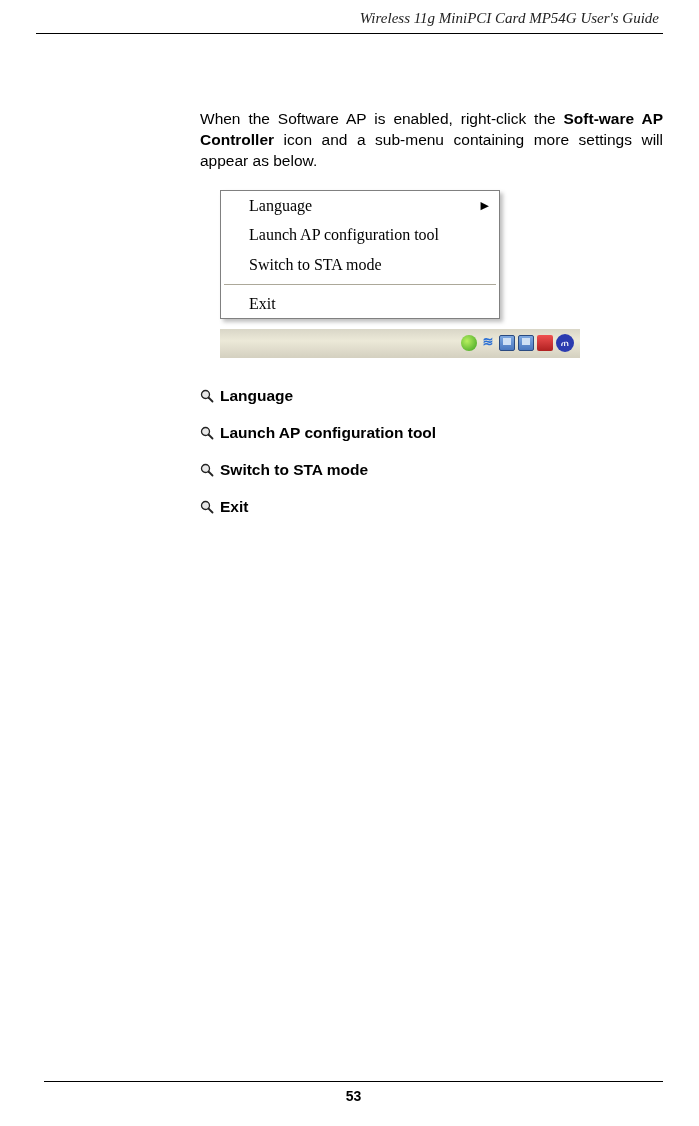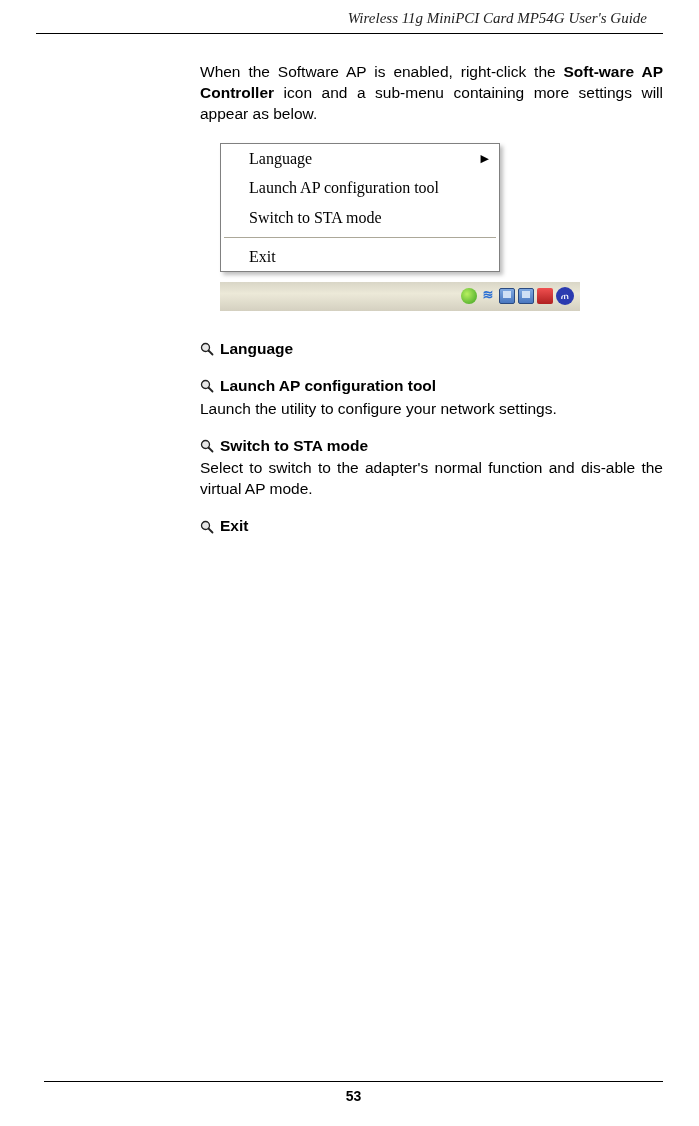--- a/index.html
+++ b/index.html
@@ -8,21 +8,21 @@
     padding: 0;
     width: 699px;
     height: 1126px;
     font-family: Arial, Helvetica, sans-serif;
     background: #fff;
     color: #000;
     position: relative;
   }
   .header {
     width: 100%;
-    padding: 10px 52px 6px 0;
+    padding: 10px 40px 6px 0;
     text-align: right;
     font-style: italic;
     font-family: "Times New Roman", Times, serif;
     font-size: 15px;
     color: #222;
   }
   .hr-top {
     margin: 0 36px;
     border: none;
     border-top: 1.5px solid #000;
@@ -30,20 +30,21 @@
   .content {
     margin-left: 200px;
     margin-right: 36px;
     padding-top: 28px;
     font-size: 15.5px;
     line-height: 1.35;
   }
   .intro {
     text-align: justify;
     margin-bottom: 18px;
+    margin-top: 47px;
   }
   .bold { font-weight: bold; }
   .menu-image {
     width: 360px;
     height: 168px;
     margin: 0 auto 28px 20px;
     position: relative;
   }
   .context-menu {
     position: absolute;
@@ -235,34 +236,32 @@
   <div class="section">
     <div class="section-row">
       <span class="bullet-icon">
         <svg viewBox="0 0 14 14" width="14" height="14">
             <circle cx="5.5" cy="5.5" r="4" fill="#e8e8e8" stroke="#222" stroke-width="1.3"></circle>
             <line x1="8.5" y1="8.5" x2="12.5" y2="12.5" stroke="#222" stroke-width="1.8" stroke-linecap="round"></line>
           </svg>
       </span>
       <span>Launch AP configuration tool</span>
     </div>
-    <p>Launch the utility to configure your network settings.</p>
   </div>
 
   <div class="section">
     <div class="section-row">
       <span class="bullet-icon">
         <svg viewBox="0 0 14 14" width="14" height="14">
             <circle cx="5.5" cy="5.5" r="4" fill="#e8e8e8" stroke="#222" stroke-width="1.3"></circle>
             <line x1="8.5" y1="8.5" x2="12.5" y2="12.5" stroke="#222" stroke-width="1.8" stroke-linecap="round"></line>
           </svg>
       </span>
       <span>Switch to STA mode</span>
     </div>
-    <p>Select to switch to the adapter's normal function and dis-able the virtual AP mode.</p>
   </div>
 
   <div class="section">
     <div class="section-row">
       <span class="bullet-icon">
         <svg viewBox="0 0 14 14" width="14" height="14">
             <circle cx="5.5" cy="5.5" r="4" fill="#e8e8e8" stroke="#222" stroke-width="1.3"></circle>
             <line x1="8.5" y1="8.5" x2="12.5" y2="12.5" stroke="#222" stroke-width="1.8" stroke-linecap="round"></line>
           </svg>
       </span>

